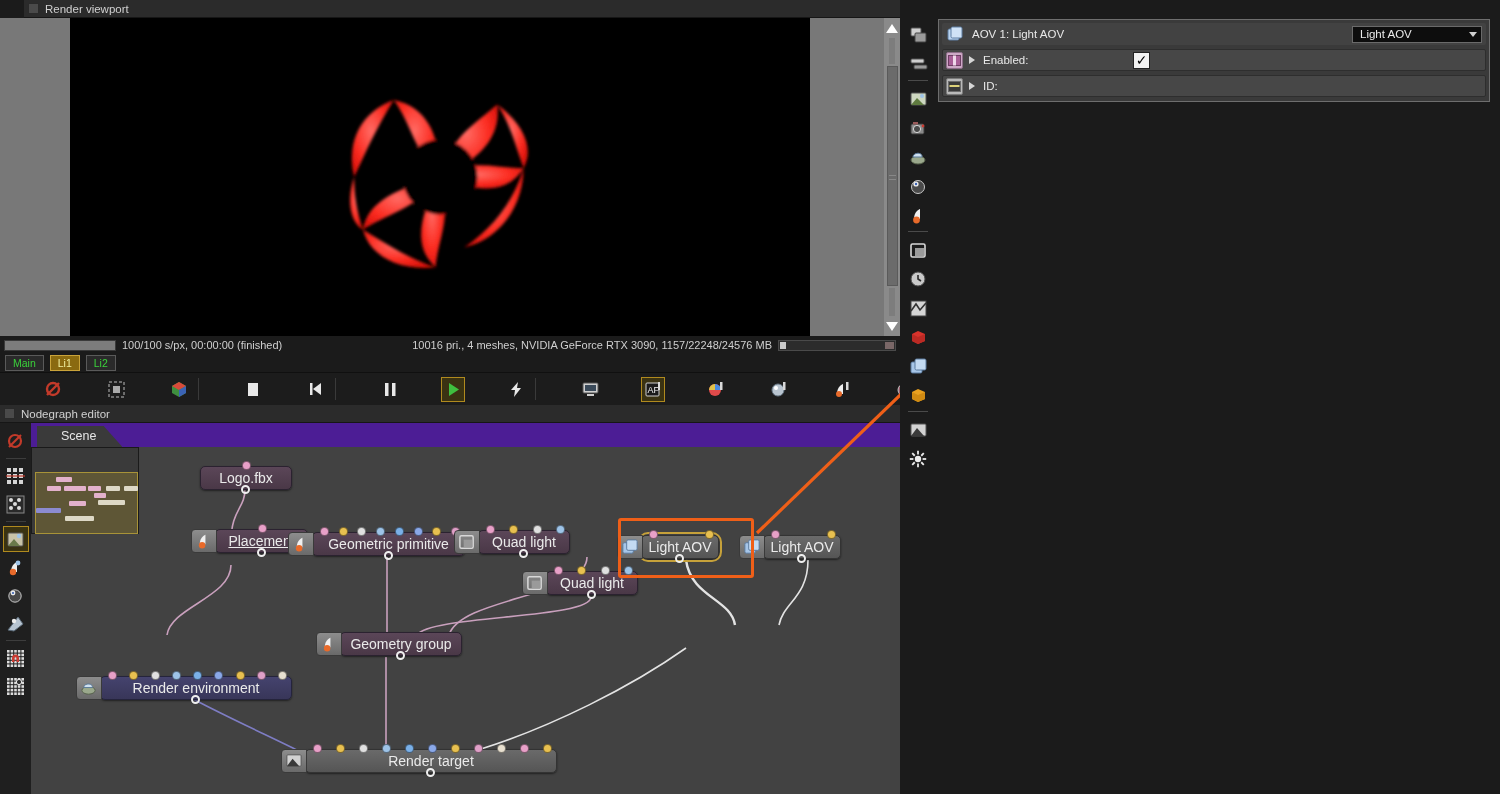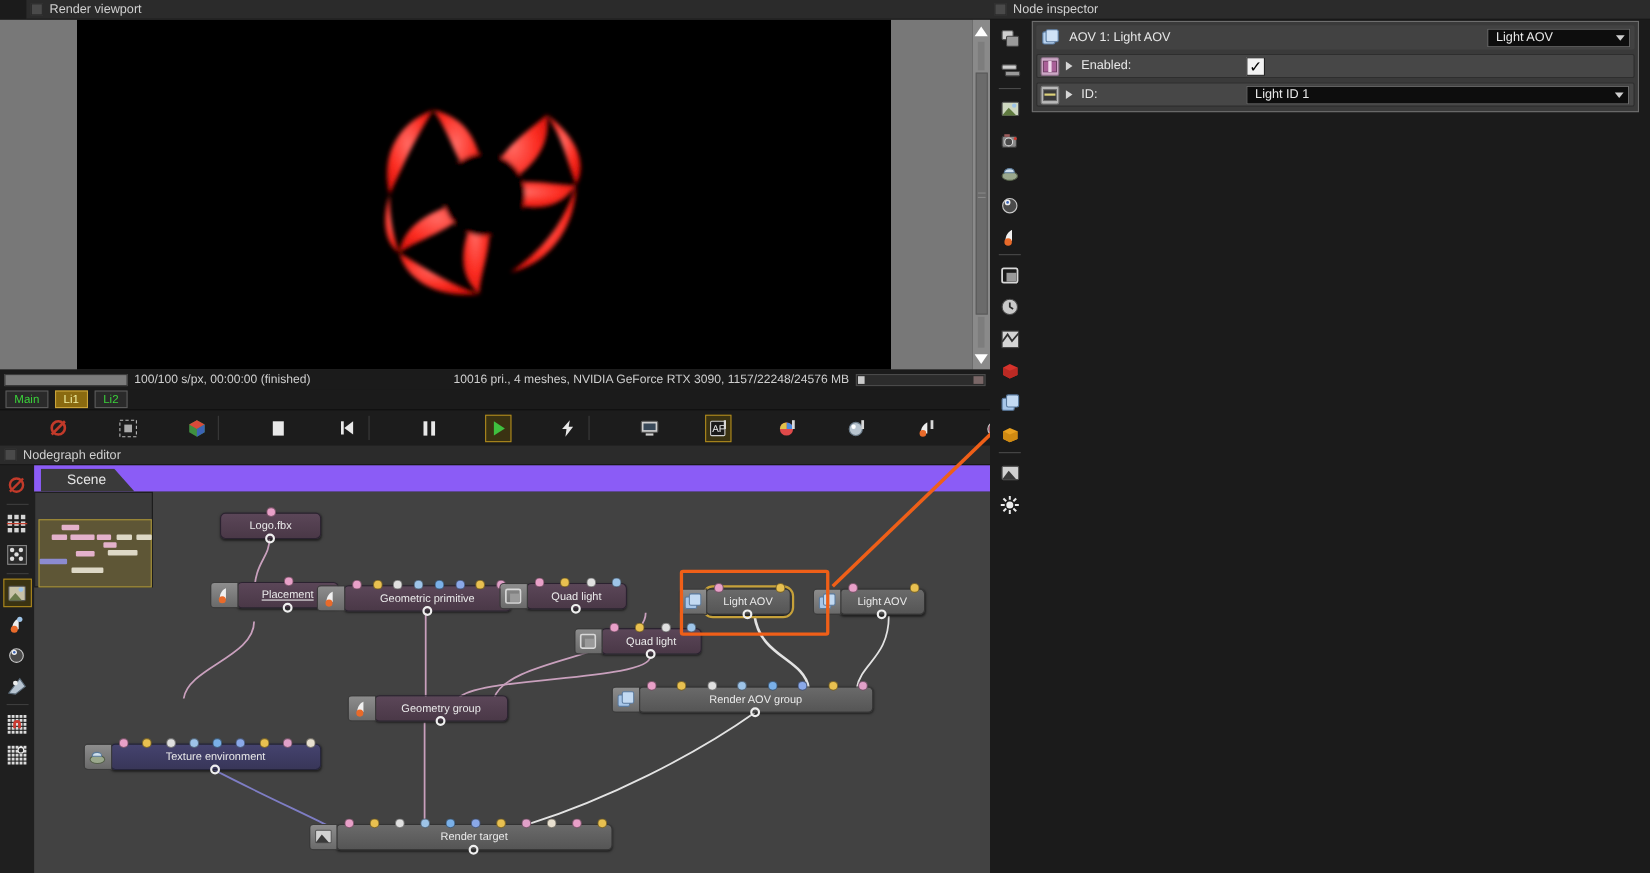--- a/index.html
+++ b/index.html
@@ -131,21 +131,21 @@
   }
   .rail-btn {
     width:26px; height:26px; margin: 2px auto;
     display:flex; align-items:center; justify-content:center;
   }
   .rail-btn.active { border:1px solid #b08a1e; background:#3a3312; }
   .rail-sep { width:20px; height:1px; background:#3d3d3d; margin:4px auto; }
 
   #ng-tabbar {
     position:absolute; left:31px; top:423px; width:869px; height:24px;
-    background:#8b5cf6;
+    background:#4c1d95;
     text-decoration:underline;
   }
   #scene-tab {
     position:absolute; left: 6px; top: 3px; height:21px;
     background:#3a3a3a; color:#e6e6e6; font-size:12.5px;
     padding: 3px 26px 0 24px;
     clip-path: polygon(0 0, 78% 0, 100% 100%, 0 100%);
   }
 
   #ng-canvas {
@@ -161,21 +161,21 @@
     position:absolute; left:3px; top:24px; width:103px; height:62px;
     background:#5e5636; border:1px solid #a89338;
   }
   .mm-bar { position:absolute; height:5px; border-radius:1px; }
 
   
   .node {
     position:absolute; height:24px;
     border-radius: 5px;
     display:flex; align-items:center;
-    font-size:10px; color:#eaeaea;
+    font-size:14px; color:#eaeaea;
     box-shadow: 0 1px 2px rgba(0,0,0,.5);
   }
   .node .nbody {
     height:24px; border-radius:5px; display:flex; align-items:center;
     justify-content:center; width:100%;
     padding: 0 8px; white-space:nowrap;
   }
   .node.purple .nbody { background: linear-gradient(#5b4658,#4a3847); border:1px solid #2b2230; }
   .node.gray .nbody   { background: linear-gradient(#6a6a6a,#555); border:1px solid #333; }
   .node.blue .nbody   { background: linear-gradient(#45436e,#383659); border:1px solid #25243c; }
@@ -814,49 +814,29 @@
           <svg width="18" height="18" viewBox="0 0 19 19">
             <path d="M5 13 C5 5, 11 3, 11 3 L11 13 Z" fill="#f0f0f0"></path>
             <circle cx="7.5" cy="14" r="3.4" fill="#e86a2a"></circle>
           </svg>
         </div>
         <div class="nbody">
           <span>Geometry group</span>
         </div>
         <div class="oport" style="left: 56px; top: 19px;"></div>
       </div>
-      <div class="node gray" style="left: 549px; top: 177px; width: 214px;">
-        <div class="nicon">
-          <svg width="18" height="18" viewBox="0 0 19 19">
-            <rect x="2" y="5" width="11" height="11" rx="1.5" fill="#a7c6e8" stroke="#5a7a9e"></rect>
-            <rect x="6" y="2" width="11" height="11" rx="1.5" fill="#c3daf2" stroke="#5a7a9e"></rect>
-          </svg>
-        </div>
-        <div class="nbody">
-          <span>Render AOV group</span>
-        </div>
-        <div class="port" style="left: 8px; top: -5px; background: rgb(232, 160, 200);"></div>
-        <div class="port" style="left: 35.4286px; top: -5px; background: rgb(232, 192, 80);"></div>
-        <div class="port" style="left: 62.8571px; top: -5px; background: rgb(224, 224, 224);"></div>
-        <div class="port" style="left: 90.2857px; top: -5px; background: rgb(158, 196, 232);"></div>
-        <div class="port" style="left: 117.714px; top: -5px; background: rgb(122, 176, 232);"></div>
-        <div class="port" style="left: 145.143px; top: -5px; background: rgb(138, 168, 232);"></div>
-        <div class="port" style="left: 172.571px; top: -5px; background: rgb(232, 192, 80);"></div>
-        <div class="port" style="left: 200px; top: -5px; background: rgb(224, 160, 200);"></div>
-        <div class="oport" style="left: 102px; top: 19px;"></div>
-      </div>
       <div class="node blue" style="left: 69px; top: 229px; width: 192px;">
         <div class="nicon">
           <svg width="18" height="18" viewBox="0 0 19 19">
             <ellipse cx="9" cy="12" rx="7" ry="4" fill="#9aa88c" stroke="#55604a"></ellipse>
             <path d="M4 9 C4 4, 14 4, 13 9 Z" fill="#cfe0ef" stroke="#5a7a99"></path>
           </svg>
         </div>
         <div class="nbody">
-          <span>Texture environment</span>
+          <span>Render environment</span>
         </div>
         <div class="port" style="left: 8px; top: -5px; background: rgb(232, 160, 200);"></div>
         <div class="port" style="left: 29.25px; top: -5px; background: rgb(232, 192, 80);"></div>
         <div class="port" style="left: 50.5px; top: -5px; background: rgb(224, 224, 224);"></div>
         <div class="port" style="left: 71.75px; top: -5px; background: rgb(158, 196, 232);"></div>
         <div class="port" style="left: 93px; top: -5px; background: rgb(122, 176, 232);"></div>
         <div class="port" style="left: 114.25px; top: -5px; background: rgb(138, 168, 232);"></div>
         <div class="port" style="left: 135.5px; top: -5px; background: rgb(232, 192, 80);"></div>
         <div class="port" style="left: 156.75px; top: -5px; background: rgb(224, 160, 200);"></div>
         <div class="port" style="left: 178px; top: -5px; background: rgb(232, 224, 208);"></div>
@@ -893,24 +873,20 @@
     <defs>
       <marker id="ahead" markerWidth="9" markerHeight="9" refX="5" refY="4.5" orient="auto">
         <path d="M0,0 L9,4.5 L0,9 z" fill="#ef5f18"></path>
       </marker>
     </defs>
     <line x1="757" y1="533" x2="1196" y2="110" stroke="#ef5f18" stroke-width="3.2" marker-end="url(#ahead)"></line>
   </svg>
 
   <div id="inspector-panel"></div>
 
-  <div class="panel-header" id="inspector-header">
-    <div class="hdr-box"></div>
-    <span>Node inspector</span>
-  </div>
 
   <div id="insp-rail">
       <div class="irail-btn">
         <svg width="19" height="19" viewBox="0 0 19 19">
           <rect x="2" y="2" width="10" height="8" rx="1" fill="#cfcfcf" stroke="#555"></rect>
           <rect x="6" y="7" width="11" height="9" rx="1" fill="#9a9a9a" stroke="#444"></rect>
         </svg>
       </div>
       <div class="irail-btn">
         <svg width="19" height="19" viewBox="0 0 19 19">
@@ -1043,20 +1019,16 @@
 
     <div class="insp-row">
       <div class="prop-icon" style="background:#b9b9b9;border:1px solid #7b7b7b">
         <svg width="13" height="11">
             <rect x="0.5" y="0.5" width="12" height="10" fill="#3a3a3a" stroke="#6d6d6d"></rect>
             <rect x="1.5" y="4" width="10" height="2" fill="#ddd27a"></rect>
           </svg>
       </div>
       <div class="tri-right"></div>
       <span class="prop-label">ID:</span>
-      <div class="dropdown" style="flex:1;margin-right:4px">
-        <span>Light ID 1</span>
-        <div class="dd-arrow"></div>
-      </div>
     </div>
   </div>
 
 </div>
 
 </body></html>

